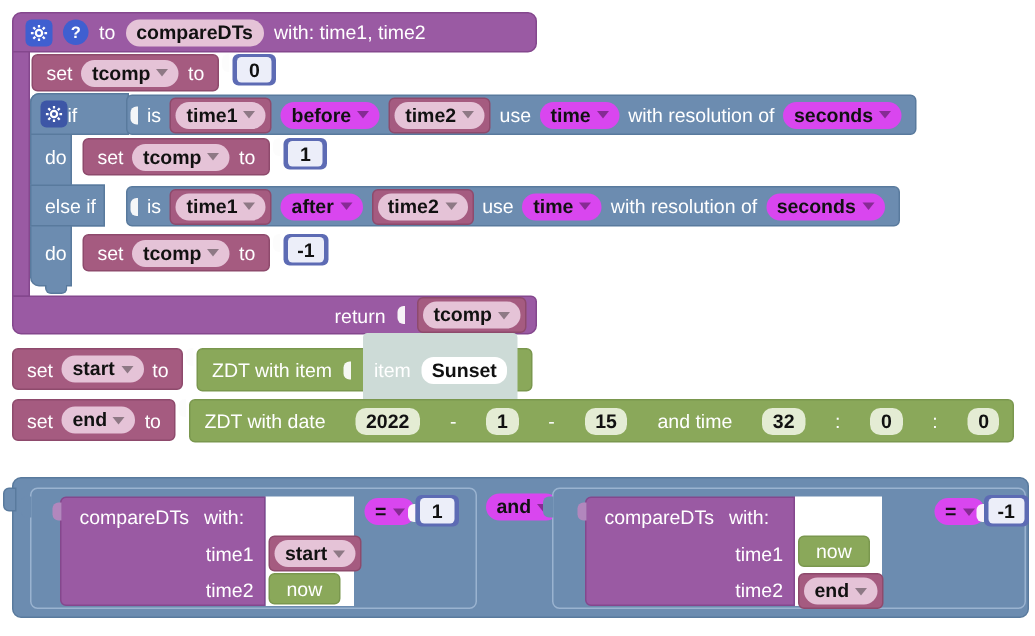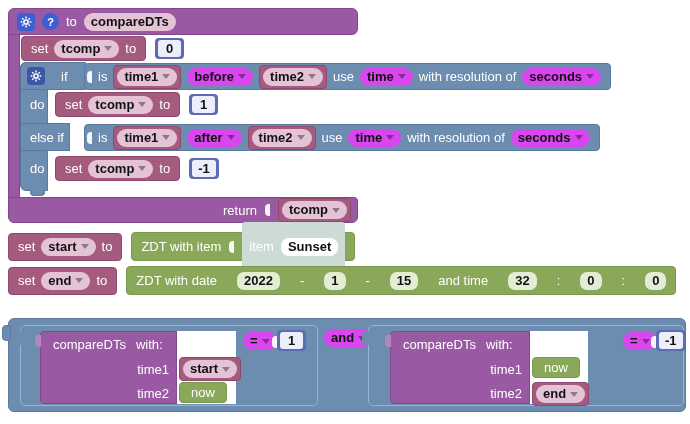--- a/index.html
+++ b/index.html
@@ -1,19 +1,19 @@
 <!DOCTYPE html>
 <html><head>
 <meta charset="utf-8">
 <style>
   html,body{margin:0;padding:0;background:#fff;}
   .ws{position:relative;width:690px;height:424px;background:#ffffff;overflow:hidden;
       font-family:"Liberation Sans","DejaVu Sans",sans-serif;font-size:13px;}
   .abs{position:absolute;box-sizing:border-box;}
-  .row{position:absolute;display:flex;align-items:center;}
+  .row{position:absolute;display:flex;align-items:flex-start;}
   .bar{position:absolute;box-sizing:border-box;display:flex;align-items:center;color:#fff;}
 
   
   .purple{background:#9a5aa3;border:1px solid #84478d;}
   .mauve {background:#a55b80;border:1px solid #8e4a6c;}
   .blue  {background:#6c8cb0;border:1px solid #597a9d;}
   .inner {background:#6c8cb0;border:1px solid #9ab3d0;border-radius:5px;}
   .green {background:#8aa85a;border:1px solid #7a974e;}
 
   .lbl{color:#fff;white-space:nowrap;}
@@ -71,41 +71,42 @@
       <svg width="12" height="12" viewBox="0 0 12 12">
         <g stroke="#fff" stroke-width="1.5" fill="none">
           <circle cx="6" cy="6" r="2.1"></circle>
           <path d="M6 .6V2.4 M6 9.6v1.8 M.6 6H2.4 M9.6 6h1.8 M2.2 2.2l1.3 1.3 M8.5 8.5l1.3 1.3 M9.8 2.2L8.5 3.5 M3.5 8.5L2.2 9.8"></path>
         </g>
       </svg>
     </span>
     <span class="helpbtn">?</span>
     <span class="lbl">to</span>
     <span class="fld fpink">compareDTs</span>
+    <span class="lbl">with: time1, time2</span>
   </div>
   <div class="abs purple" style="left:8px;top:34px;width:12px;height:164px;border-left:1px solid #84478d;"></div>
 
   <div class="row" style="left:21px;top:36px;gap:2px;">
     <div class="body mauve" style="height:25px;">
       <span class="lbl">set</span>
       <span class="fld fpink">
         <span>tcomp</span>
           <i class="arr"></i>
       </span>
       <span class="lbl">to</span>
     </div>
     <span class="socket"></span>
     <span class="vmath">
       <span class="vf">0</span>
     </span>
   </div>
 
   <div class="abs blue" style="left:20px;top:62px;width:28px;height:129px;border-radius:6px 0 0 6px;"></div>
   <div class="abs blue" style="left:30px;top:190px;width:15px;height:6px;border-radius:0 0 4px 4px;border-top:none;"></div>
-  <div class="bar blue" style="left:20px;top:62px;width:66px;height:28px;gap:16px;padding:0 6px;border-radius:6px 0 0 0;">
+  <div class="bar blue" style="left:20px;top:62px;width:66px;height:28px;gap:0;padding:0 6px;border-radius:6px 0 0 0;">
     <span class="gearbtn dk">
       <svg width="12" height="12" viewBox="0 0 12 12">
         <g stroke="#fff" stroke-width="1.5" fill="none">
           <circle cx="6" cy="6" r="2.1"></circle>
           <path d="M6 .6V2.4 M6 9.6v1.8 M.6 6H2.4 M9.6 6h1.8 M2.2 2.2l1.3 1.3 M8.5 8.5l1.3 1.3 M9.8 2.2L8.5 3.5 M3.5 8.5L2.2 9.8"></path>
         </g>
       </svg>
     </span>
     <span class="lbl">if</span>
   </div>

